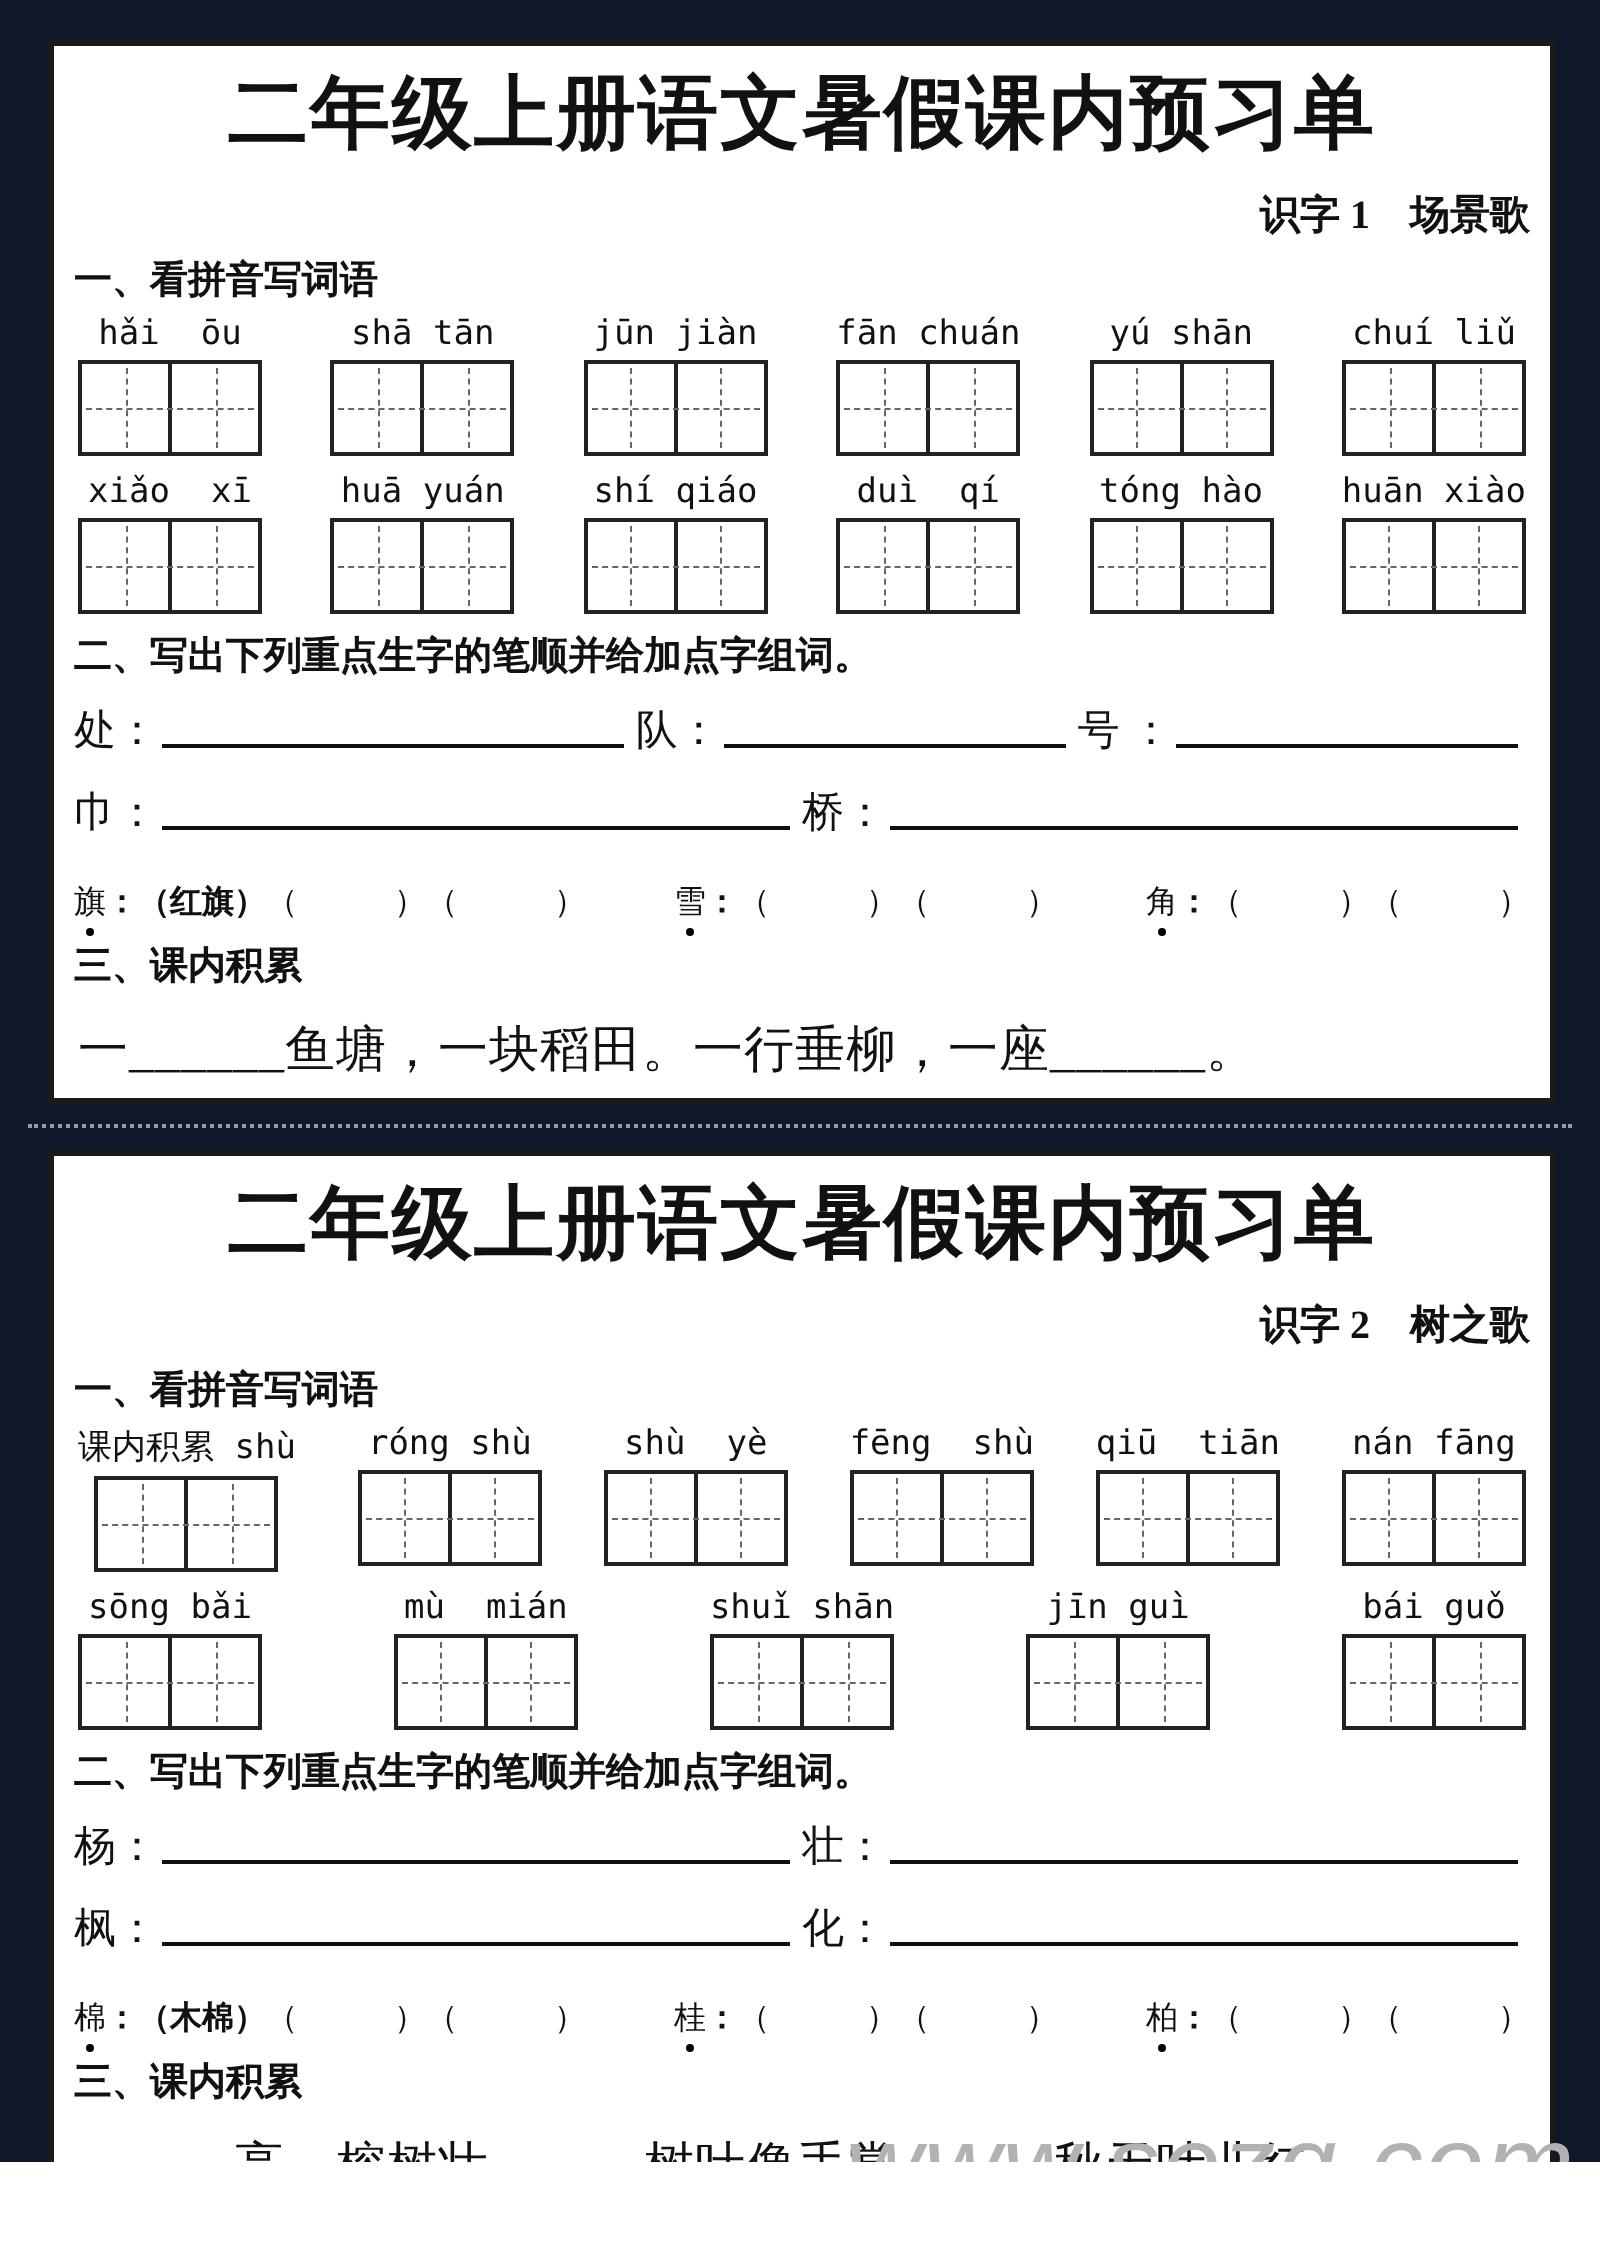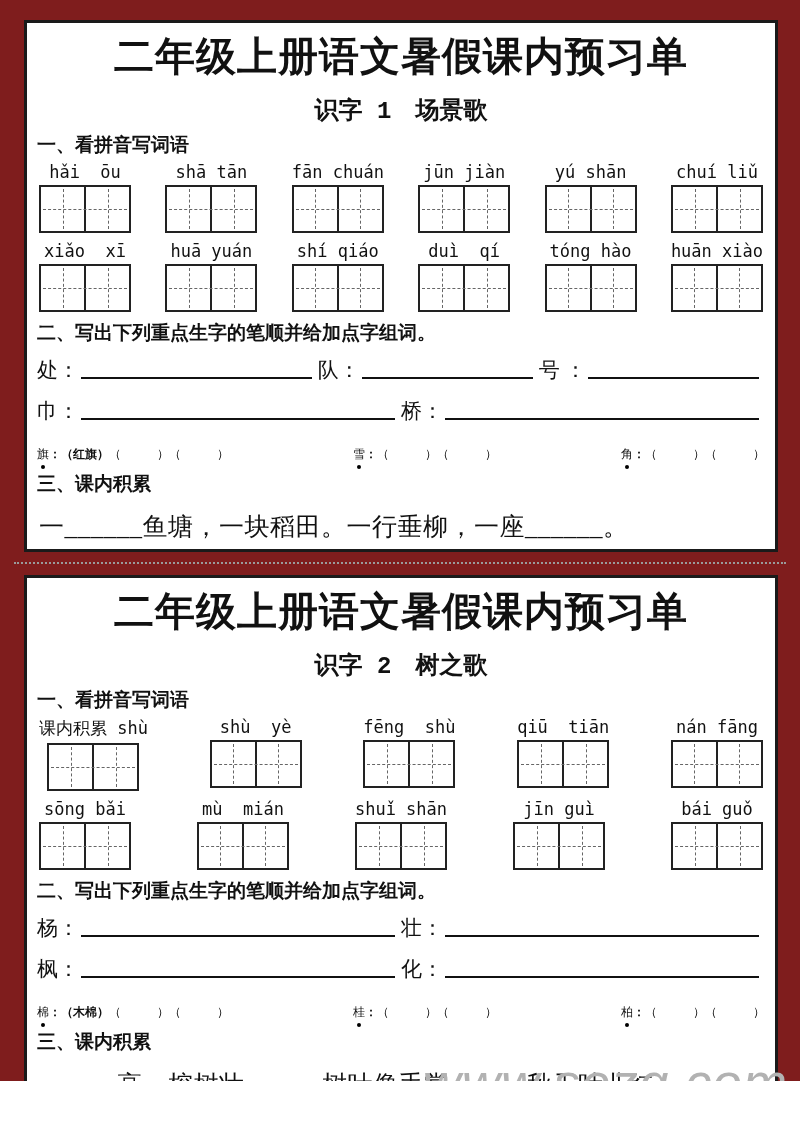--- a/index.html
+++ b/index.html
@@ -1,21 +1,21 @@
 <!DOCTYPE html>
 <html><head>
 <meta charset="utf-8">
 <style>
   * { box-sizing: border-box; }
   html, body { margin: 0; padding: 0; background: #fff; }
   .page {
     position: relative;
     width: 800px;
     height: 1081px;
-    background: #7f1d1d;
+    background: #0f172a;
     font-family: "Liberation Serif", serif;
     color: #111;
     overflow: hidden;
   }
   .sheet {
     position: absolute;
     left: 24px;
     width: 754px;
     border: 3px solid #1a1a1a;
     background: #fff;
@@ -31,25 +31,25 @@
   }
   .main-title {
     font-size: 40px;
     font-weight: 700;
     text-align: center;
     margin: 2px 0 2px 0;
     letter-spacing: 1px;
     font-family: "Liberation Serif", serif;
   }
   .subtitle {
-    font-size: 24px;
+    font-size: 20px;
     font-weight: 700;
-    text-align: center;
+    text-align: right;
     margin: 10px 0 6px 0;
-    font-family: Liberation Mono, monospace;
+    font-family: Liberation Serif, serif;
     white-space: pre;
   }
   .p-heading {
     font-size: 19px;
     font-weight: 700;
     font-family: "Liberation Sans", sans-serif;
     margin: 4px 0 4px 0;
   }
   .word-row {
     display: flex;
@@ -92,21 +92,21 @@
     font-size: 21px;
     margin: 12px 0 16px 0;
   }
   .lbl { white-space: pre; line-height: 1.2; }
   .fill { border-bottom: 2px solid #111; margin: 0 6px 4px 2px; height: 2px; }
   .fa { flex: 1.35; } .fb { flex: 1; }
   .word-items-row {
     display: flex;
     justify-content: space-between;
     align-items: center;
-    font-size: 12px;
+    font-size: 16px;
     margin: 22px 0 8px 0;
   }
   .dot-char { position: relative; display: inline-block; }
   .dot-char::after {
     content: "";
     position: absolute;
     left: 50%; bottom: -6px;
     width: 4px; height: 4px;
     margin-left: -2px;
     border-radius: 50%;
@@ -154,28 +154,28 @@
           </div>
       </div>
       <div class="word-block">
         <div class="pinyin">shā tān</div>
         <div class="grid">
             <div class="gcell"></div>
             <div class="gcell"></div>
           </div>
       </div>
       <div class="word-block">
+        <div class="pinyin">jūn jiàn</div>
+        <div class="grid">
+            <div class="gcell"></div>
+            <div class="gcell"></div>
+          </div>
+      </div>
+      <div class="word-block">
         <div class="pinyin">fān chuán</div>
-        <div class="grid">
-            <div class="gcell"></div>
-            <div class="gcell"></div>
-          </div>
-      </div>
-      <div class="word-block">
-        <div class="pinyin">jūn jiàn</div>
         <div class="grid">
             <div class="gcell"></div>
             <div class="gcell"></div>
           </div>
       </div>
       <div class="word-block">
         <div class="pinyin">yú shān</div>
         <div class="grid">
             <div class="gcell"></div>
             <div class="gcell"></div>
@@ -273,20 +273,27 @@
 
     <div class="word-row">
       <div class="word-block">
         <div class="pinyin">课内积累 shù</div>
         <div class="grid">
             <div class="gcell"></div>
             <div class="gcell"></div>
           </div>
       </div>
       <div class="word-block">
+        <div class="pinyin">róng shù</div>
+        <div class="grid">
+            <div class="gcell"></div>
+            <div class="gcell"></div>
+          </div>
+      </div>
+      <div class="word-block">
         <div class="pinyin">shù  yè</div>
         <div class="grid">
             <div class="gcell"></div>
             <div class="gcell"></div>
           </div>
       </div>
       <div class="word-block">
         <div class="pinyin">fēng  shù</div>
         <div class="grid">
             <div class="gcell"></div>

